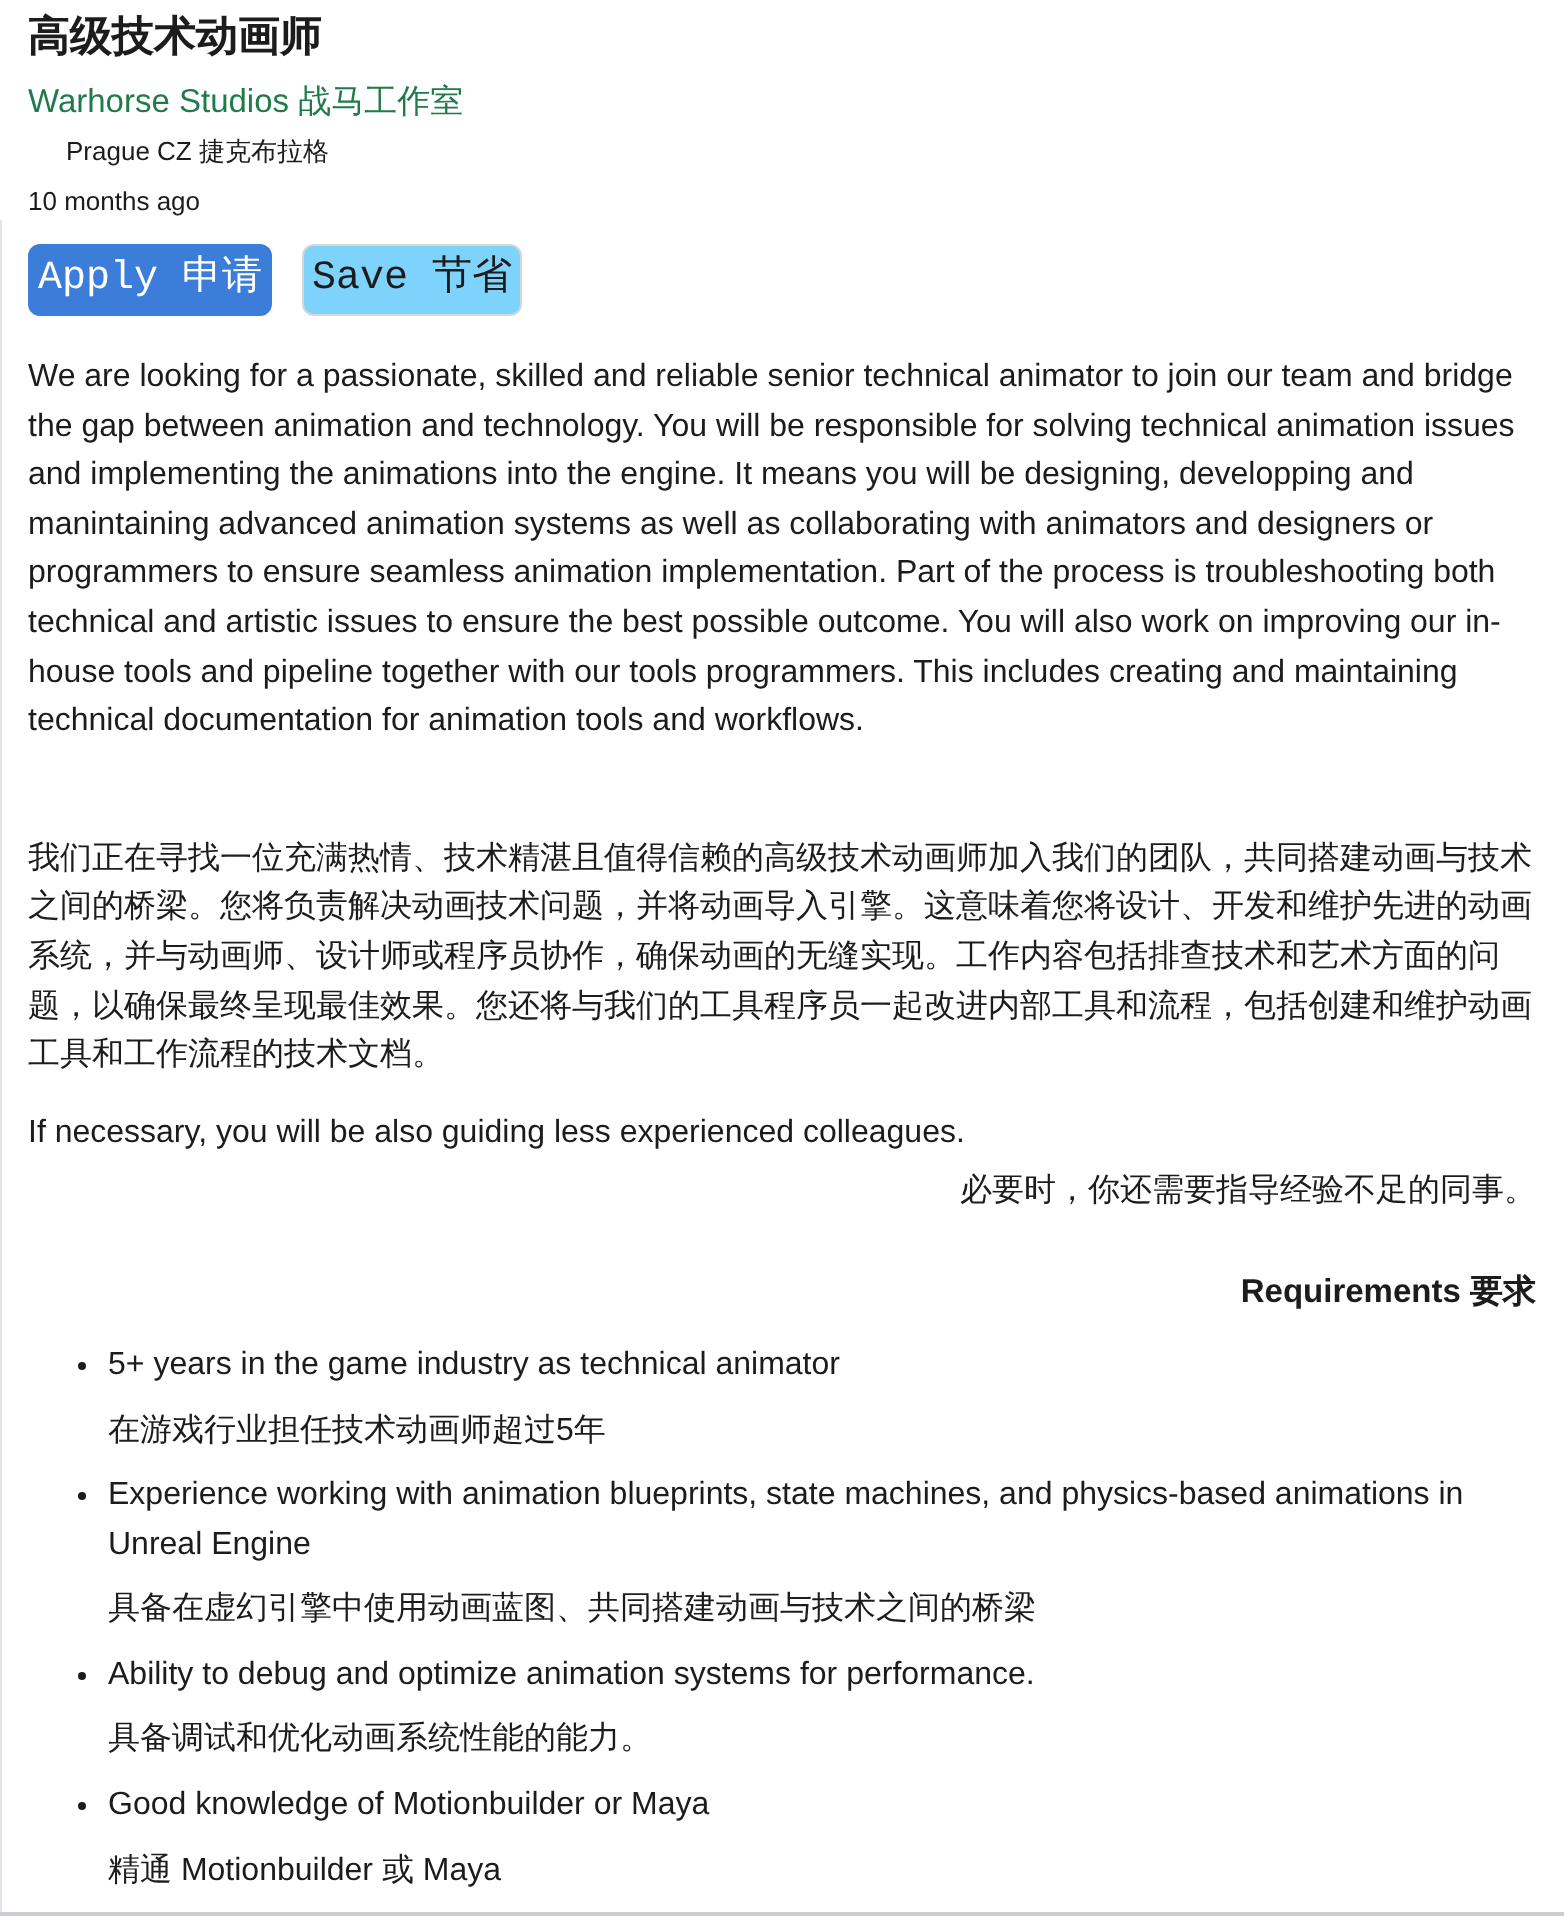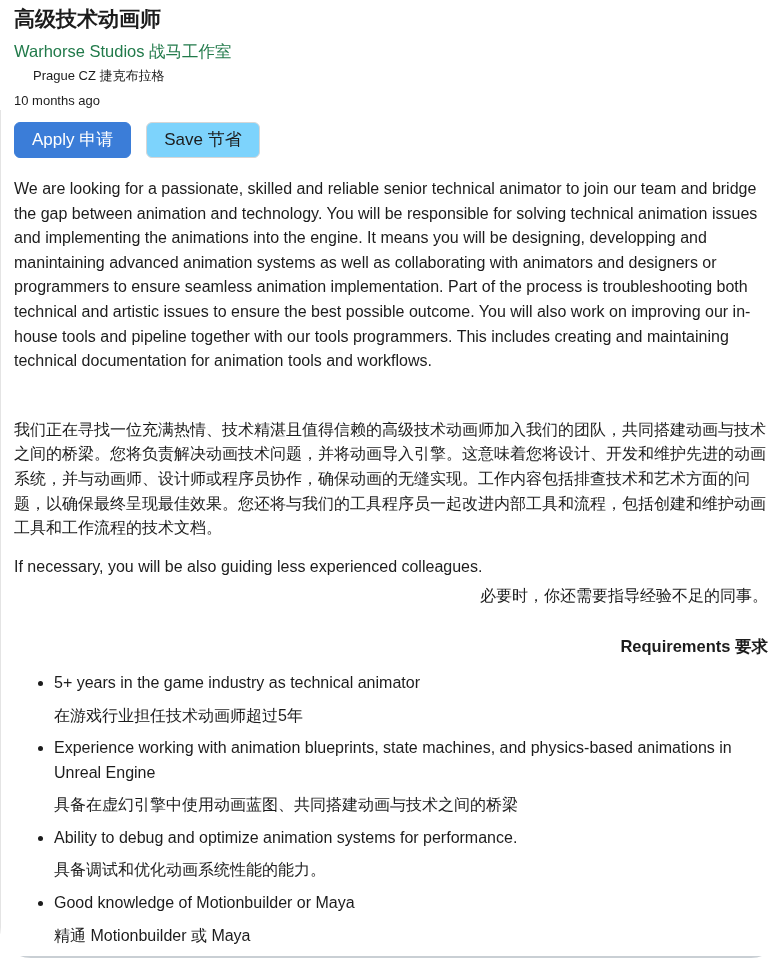--- a/index.html
+++ b/index.html
@@ -17,21 +17,20 @@
     overflow: hidden;
     background: #ffffff;
     font-family: "Liberation Sans", "DejaVu Sans", sans-serif;
     color: var(--text-color);
   }
   .page {
     position: relative;
     width: 782px; height: 958px;
     padding: 6px 14px 0 14px;
     overflow: hidden;
-    border-radius: 31px;
   }
   .left-edge {
     position: absolute; left: 0; top: 110px; bottom: 0;
     width: 1px; background: var(--edge-line);
   }
   .bottom-edge {
     position: absolute; left: 0; right: 0; bottom: 0;
     height: 2px; background: var(--bottom-line);
   }
   h1.job-title {
@@ -53,24 +52,24 @@
   }
   .posted-line {
     font-size: 13px; line-height: 21px;
     margin-bottom: 11px;
   }
   .actions {
     display: flex; gap: 15px;
     margin-bottom: 19px;
   }
   .btn {
-    font-family: Liberation Sans, sans-serif;
-    font-size: 17px;
+    font-family: Liberation Mono, monospace;
+    font-size: 20px;
     line-height: 20px;
-    padding: 7px 17px;
+    padding: 7px 4px;
     border-radius: 6px;
     cursor: pointer;
   }
   .btn-apply {
     background: var(--apply-blue);
     border: 1px solid var(--apply-blue);
     color: #ffffff;
   }
   .btn-save {
     background: #7dd3fc;

